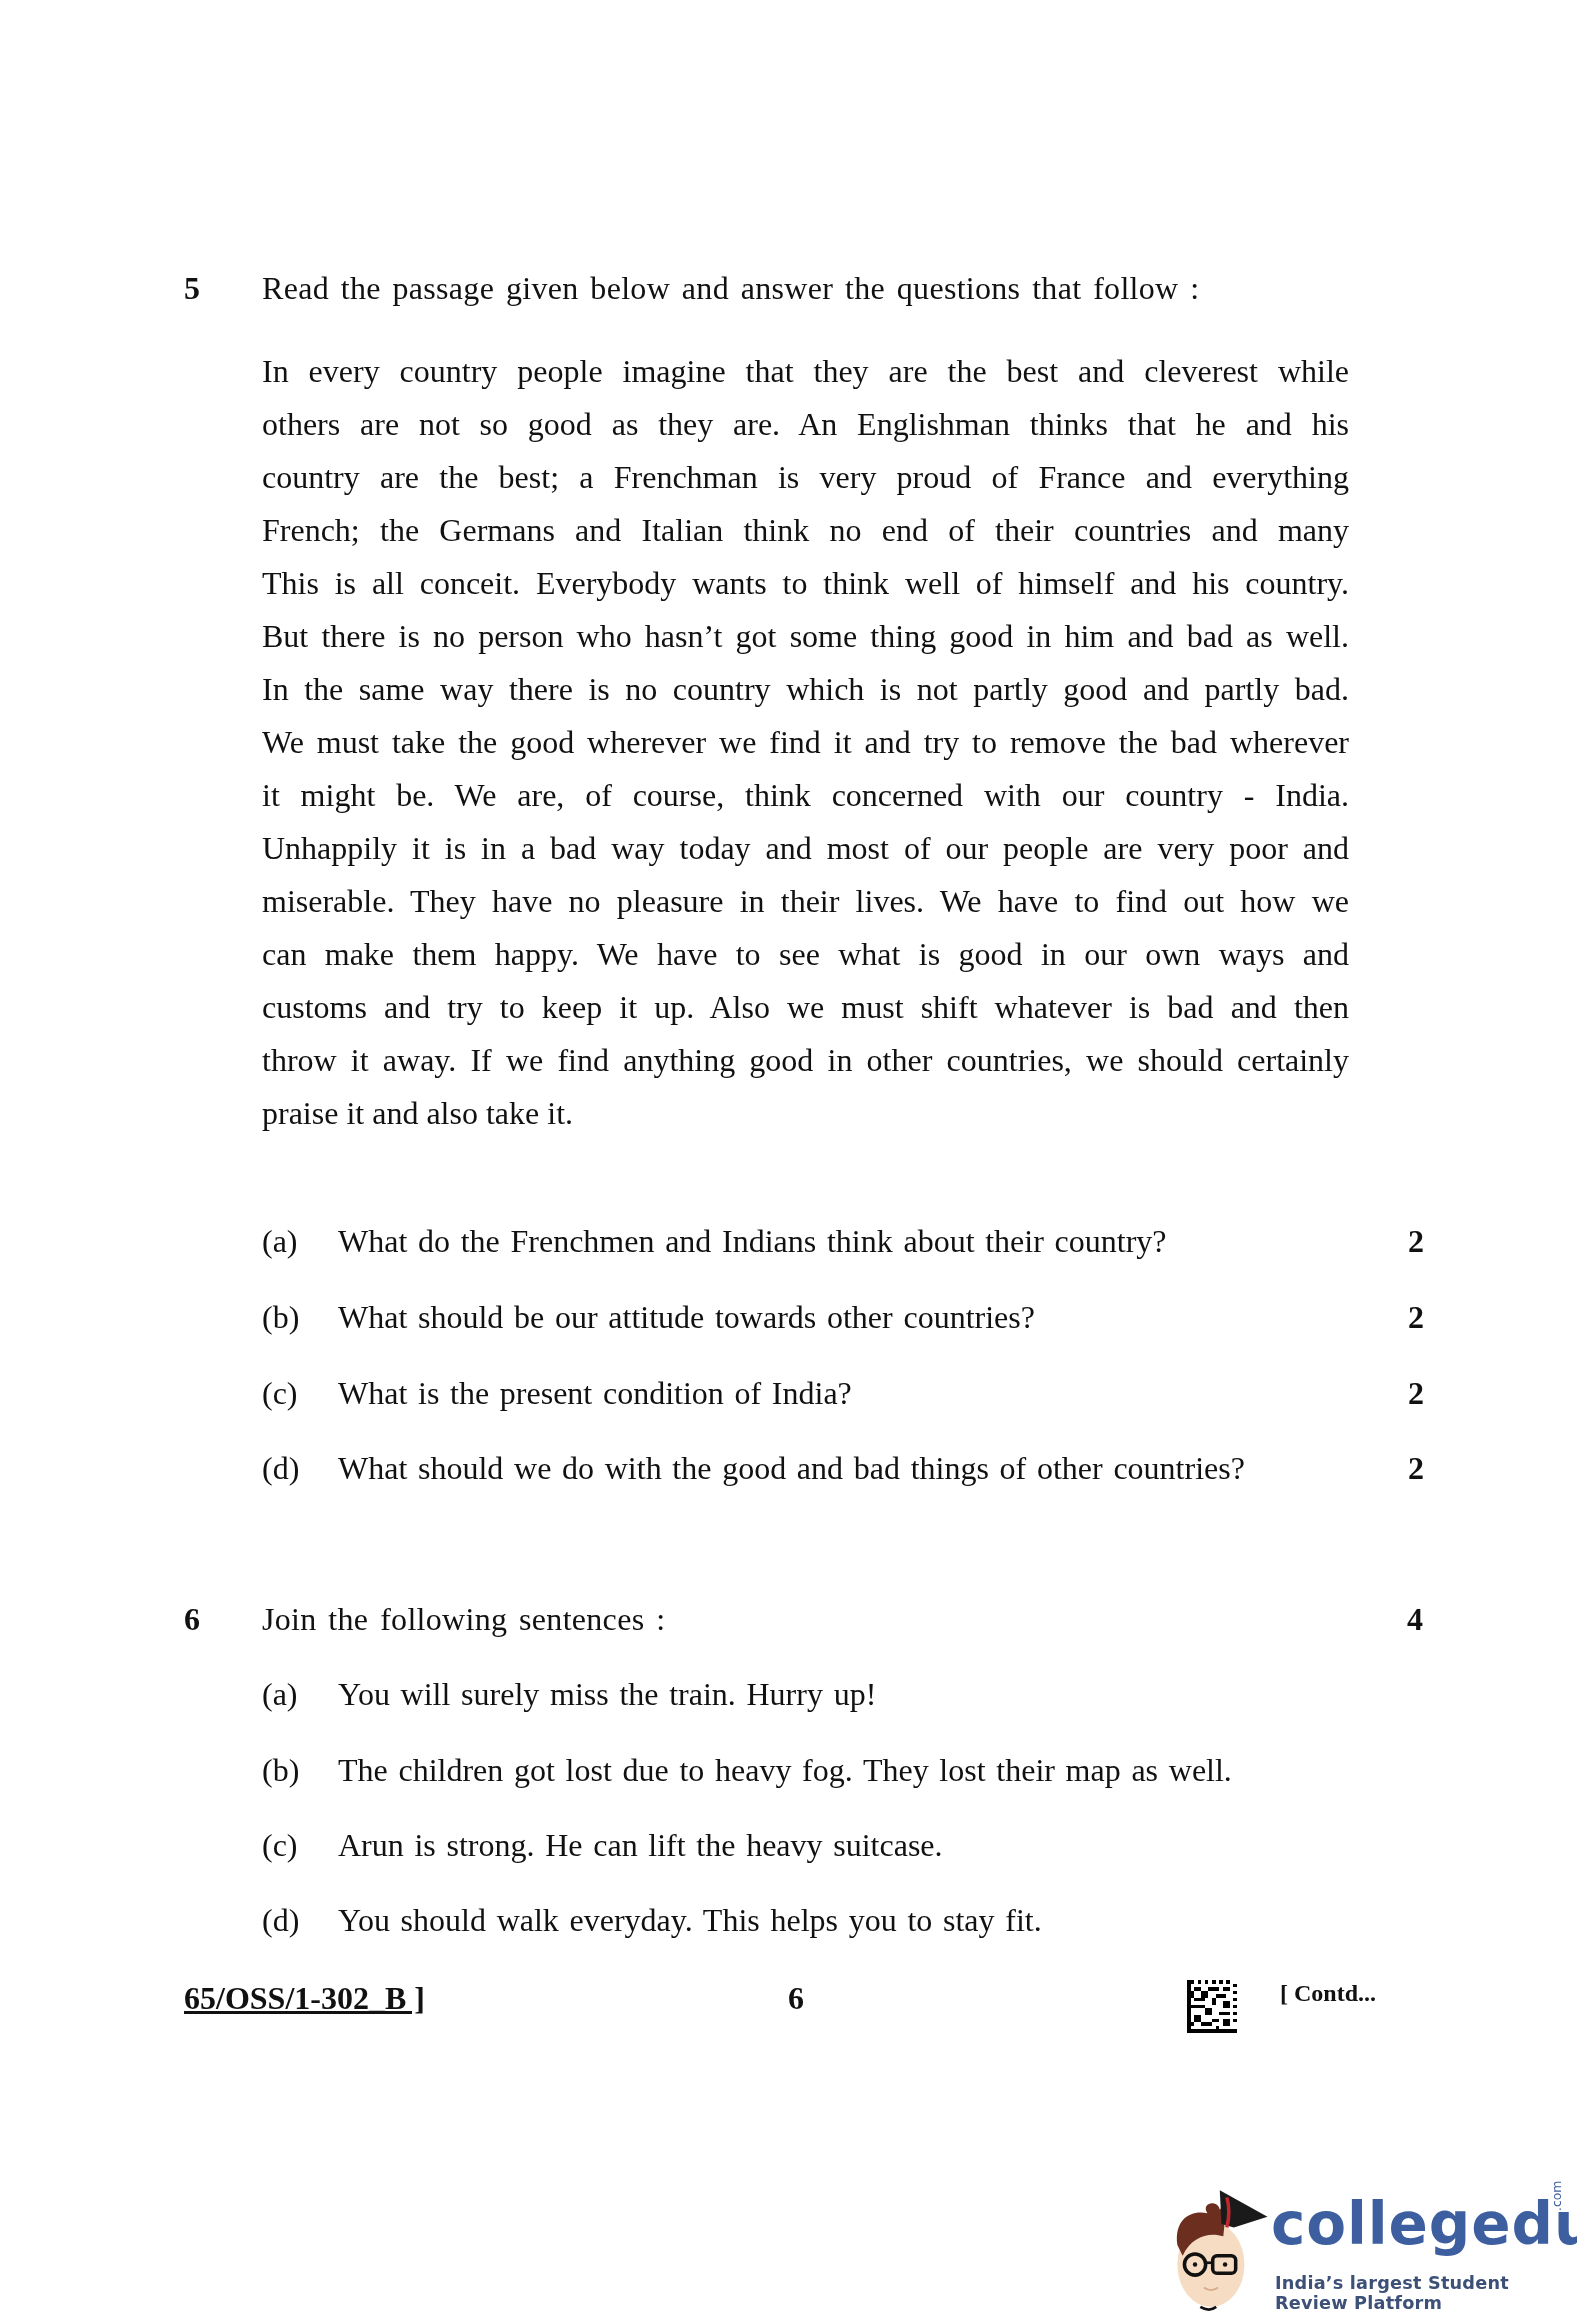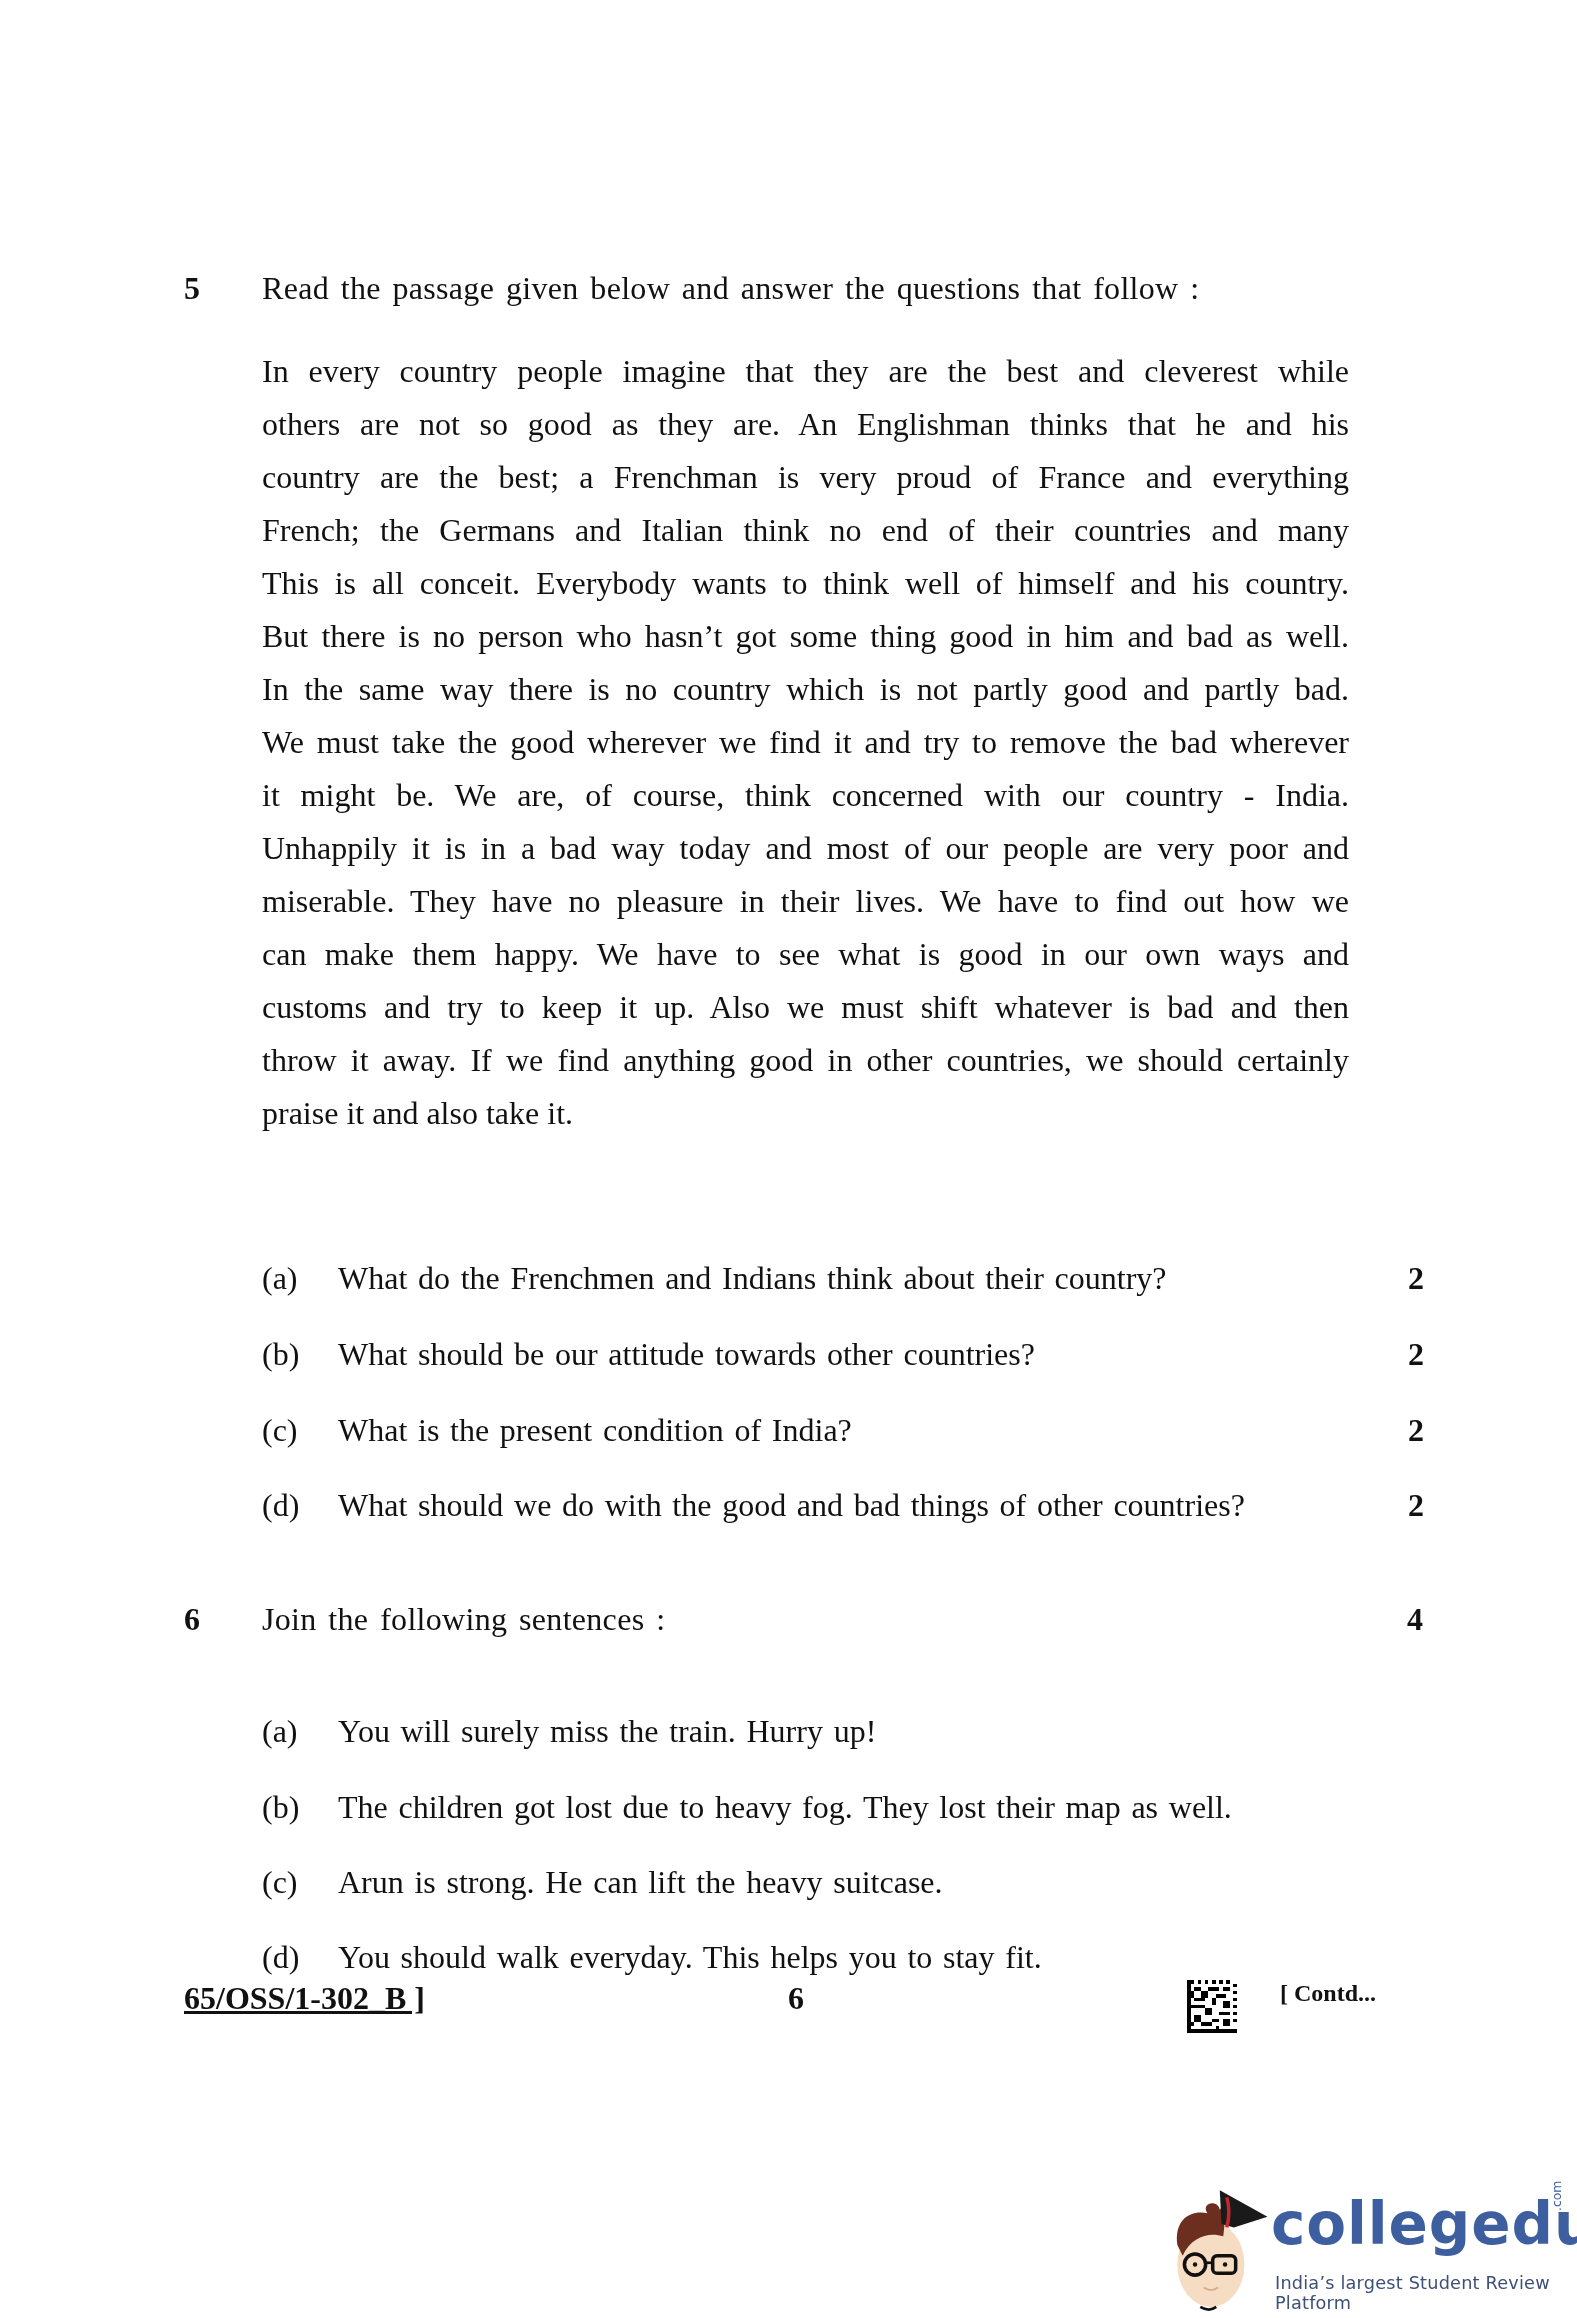--- a/index.html
+++ b/index.html
@@ -67,21 +67,20 @@
       align-items: baseline;
       width: 1162px;
     }
     .subq .label {
       width: 76px;
       flex: 0 0 76px;
     }
     .subq .text {
       flex: 1 1 auto;
       word-spacing: 2.7px;
-      margin-top: 37px;
     }
     .subq .mark {
       font-weight: bold;
       flex: 0 0 auto;
       text-align: right;
     }
     .footer-code {
       position: absolute;
       left: 184px;
       top: 1980px;
@@ -136,21 +135,21 @@
       color: #3d5fa0;
       transform: rotate(-90deg);
       transform-origin: left top;
     }
     .logo-tag {
       position: absolute;
       left: 110px;
       top: 90px;
       font-family: "DejaVu Sans", "Liberation Sans", sans-serif;
       font-size: 17.7px;
-      font-weight: normal;
+      font-weight: bold;
       color: #3d5078;
       letter-spacing: 0.2px;
     }
     .mascot {
       position: absolute;
       left: 0;
       top: 0;
       width: 106px;
       height: 133px;
     }

